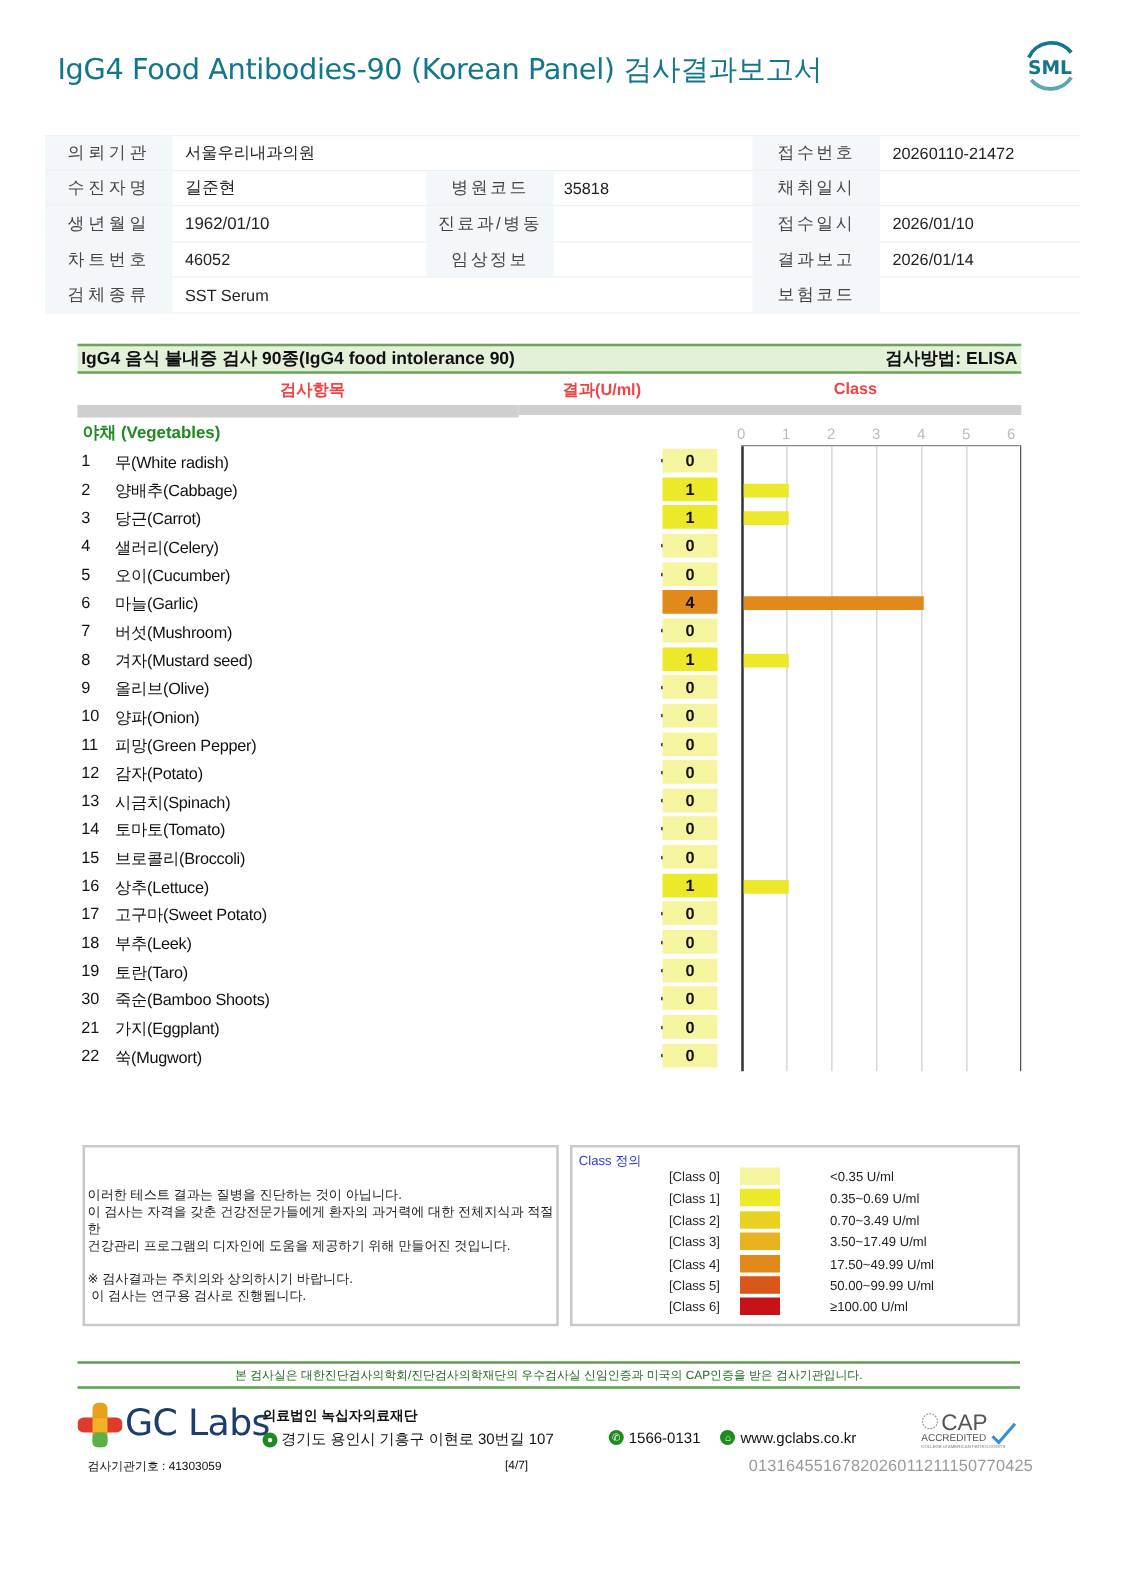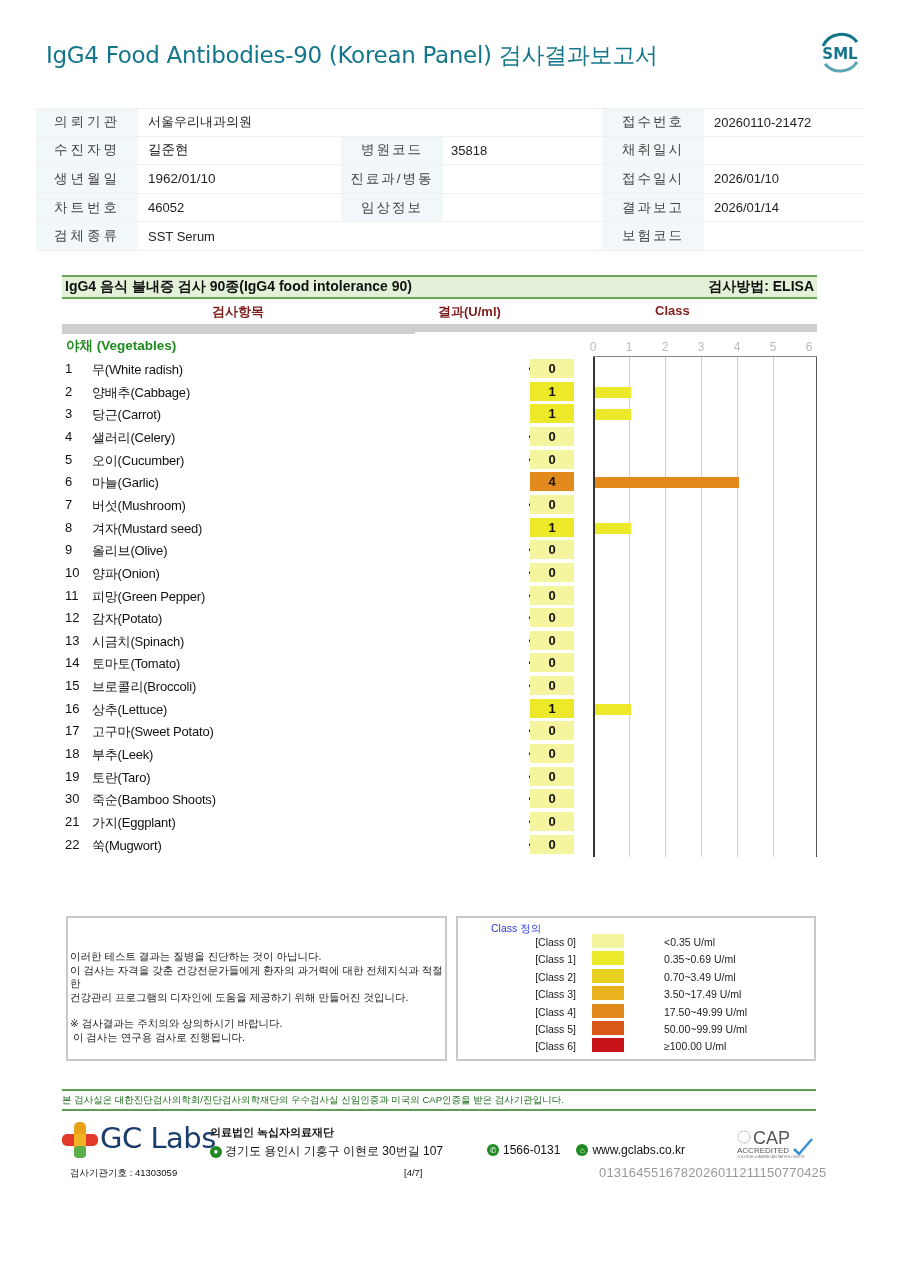--- a/index.html
+++ b/index.html
@@ -38,21 +38,21 @@
   .lab.c3 { left: 566px; width: 102px; }
   .val.c3 { left: 678px; }
 
   
   .test-head {
     position: absolute; left: 62px; top: 275px; width: 755px; height: 24px;
     background: #e4f1d9; border-top: 2px solid #6aa65a; border-bottom: 2px solid #6aa65a;
     display: flex; align-items: center; justify-content: space-between;
     padding: 0 3px; font-weight: bold; font-size: 14px; color: #111;
   }
-  .col-head { position: absolute; top: 303px; font-weight: bold; font-size: 13px; color: #7f1d1d; }
+  .col-head { position: absolute; top: 303px; font-weight: bold; font-size: 13px; color: #ef4444; margin-left: 12px; }
   .gray-bar1 { position: absolute; left: 62px; top: 324px; width: 353px; height: 10px; background: #cfcfcf; }
   .gray-bar2 { position: absolute; left: 415px; top: 324px; width: 402px; height: 8px; background: #cfcfcf; }
   .cat-title { position: absolute; left: 66px; top: 337px; font-weight: bold; font-size: 13.5px; color: #1f8a20; }
 
   .axis-tick { position: absolute; top: 340px; font-size: 12px; color: #bbb; width: 20px; text-align: center; }
 
   .chart-box { position: absolute; left: 593px; top: 356px; width: 224px; height: 501px; border-top: 1px solid #888; }
   .grid-line { position: absolute; top: 0; bottom: 0; width: 1px; background: #d0d0d0; }
   .axis-left { position: absolute; left: 0; top: 0; bottom: 0; width: 2px; background: #333; }
   .axis-right { position: absolute; right: 0; top: 0; bottom: 0; width: 1px; background: #555; }
@@ -72,29 +72,29 @@
     position: absolute; left: 66px; top: 916px; width: 381px; height: 145px;
     border: 2px solid #c9c9c9; padding: 32px 0 0 2px;
     font-size: 10.5px; line-height: 13.5px; color: #222;
   }
   .note-box p { margin: 0; }
   .note-box .gap { height: 13px; }
   .legend-box {
     position: absolute; left: 456px; top: 916px; width: 360px; height: 145px;
     border: 2px solid #c9c9c9;
   }
-  .legend-title { position: absolute; left: 5px; top: 4px; font-size: 10.5px; color: #2a3ad6; margin-left: 28px; }
+  .legend-title { position: absolute; left: 5px; top: 4px; font-size: 10.5px; color: #2a3ad6; }
   .leg-row { position: absolute; left: 0; width: 100%; height: 17px; text-align: center; }
   .leg-row .lbl { position: absolute; right: 238px; top: 2px; font-size: 10.5px; color: #222; }
   .leg-row .sw { position: absolute; left: 134px; top: 0; width: 32px; height: 14px; }
   .leg-row .rng { position: absolute; left: 206px; top: 2px; font-size: 10.5px; color: #222; }
 
   
   .footer-line { position: absolute; left: 62px; width: 754px; height: 2px; background: #5f9e52; }
-  .footer-cert { position: absolute; left: 62px; top: 1094px; width: 754px; text-align: left; font-size: 9.5px; color: #1d6b1b; }
+  .footer-cert { position: absolute; left: 62px; top: 1094px; width: 754px; text-align: center; font-size: 9.5px; color: #1d6b1b; }
   .gclabs-logo { position: absolute; left: 62px; top: 1122px; }
   .gc-text { position: absolute; left: 100px; top: 1121px; font-size: 29px; color: #1b3d6e; letter-spacing: -0.5px; font-family: "DejaVu Sans", sans-serif; }
   .org-name { position: absolute; left: 210px; top: 1125px; font-size: 11px; font-weight: bold; color: #111; }
   .org-addr { position: absolute; left: 210px; top: 1143px; font-size: 12px; color: #111; display: flex; align-items: center; gap: 3px; }
   .ico-round { width: 12px; height: 12px; border-radius: 50%; background: #1f8a20; display: inline-flex; align-items: center; justify-content: center; color: #fff; font-size: 8px; }
   .contact { position: absolute; left: 487px; top: 1143px; font-size: 12px; color: #111; display: flex; align-items: center; gap: 4px; }
   .lab-code { position: absolute; left: 70px; top: 1167px; font-size: 9.5px; color: #111; }
   .page-num { position: absolute; left: 404px; top: 1167px; font-size: 9.5px; color: #111; }
   .barcode-num { position: absolute; left: 599px; top: 1165px; font-size: 13px; color: #999; letter-spacing: 0.2px; }
   .cap-logo { position: absolute; left: 736px; top: 1127px; }

